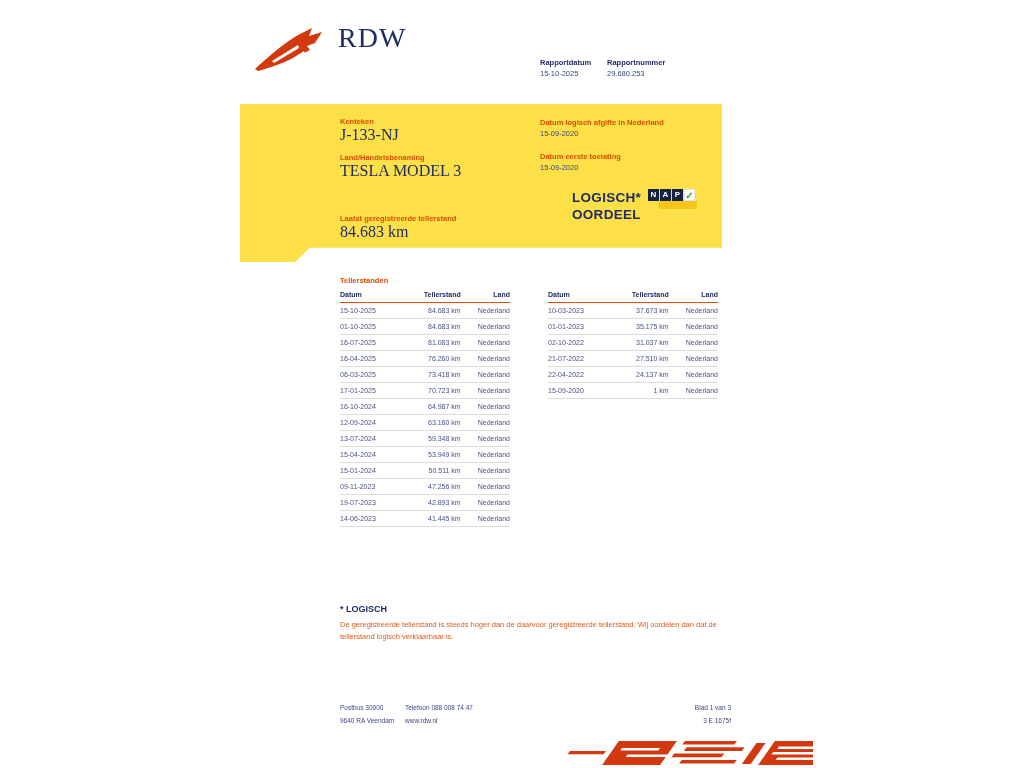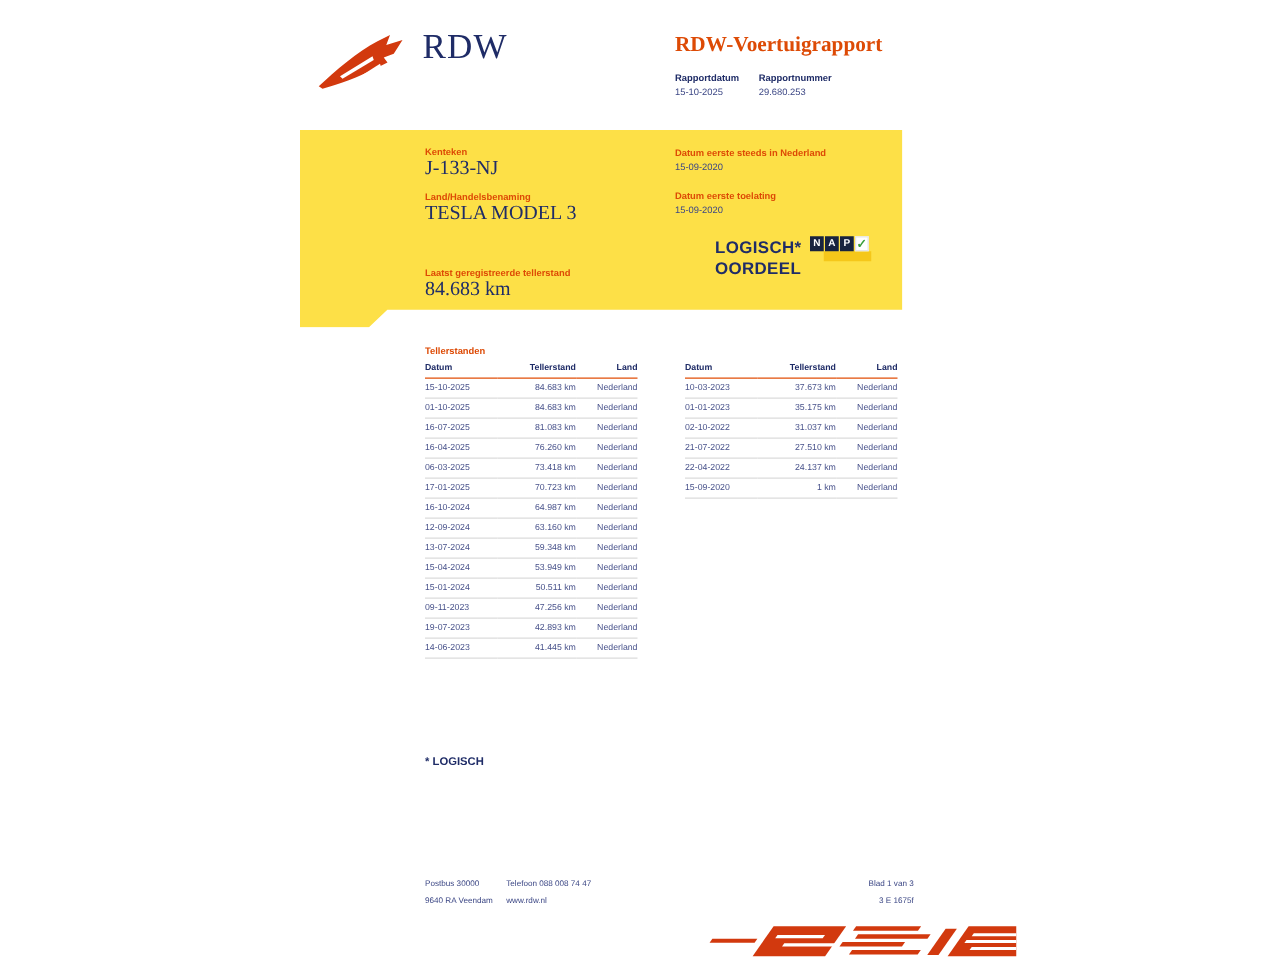--- a/index.html
+++ b/index.html
@@ -58,37 +58,36 @@
 
 <div id="page">
 
   <svg class="abs" style="left:252px;top:24px;" width="82" height="50" viewBox="0 0 82 50">
     <path fill="#d2390e" d="M3,45 C16,33 34,17 50,9 L60,4 L57,12 L70,8 L63,19 L55,22 L58,26 L48,31 C36,37 18,44 6,47 Z"></path>
     <path fill="#ffffff" d="M20,37 L46,21 L47,24 L22,39 Z"></path>
     <path fill="#ffffff" d="M30,41 L52,27 L53,30 L33,43 Z"></path>
   </svg>
   <div class="abs" id="rdw-wordmark">RDW</div>
 
-  <div class="abs" id="report-title">RDW-Voertuigrapport</div>
   <div class="abs meta-label" style="left:540px;top:58px;text-align:right;">Rapportdatum</div>
   <div class="abs meta-label" style="left:607px;top:58px;">Rapportnummer</div>
   <div class="abs meta-value" style="left:540px;top:69px;">15-10-2025</div>
   <div class="abs meta-value" style="left:607px;top:69px;">29.680.253</div>
 
   <div class="abs" id="summary-card">
     <div class="abs card-label" style="left:100px;top:13px;">Kenteken</div>
     <div class="abs card-value-lg" style="left:100px;top:22px;">J-133-NJ</div>
 
     <div class="abs card-label" style="left:100px;top:49px;">Land/Handelsbenaming</div>
     <div class="abs card-value-lg" style="left:100px;top:58px;">TESLA MODEL 3</div>
 
     <div class="abs card-label" style="left:100px;top:110px;">Laatst geregistreerde tellerstand</div>
     <div class="abs card-value-lg" style="left:100px;top:119px;">84.683 km</div>
 
-    <div class="abs card-label" style="left:300px;top:14px;">Datum eerste steeds in Nederland</div>
+    <div class="abs card-label" style="left:300px;top:14px;">Datum logisch afgifte in Nederland</div>
     <div class="abs card-value-sm" style="left:300px;top:25px;">15-09-2020</div>
 
     <div class="abs card-label" style="left:300px;top:48px;">Datum eerste toelating</div>
     <div class="abs card-value-sm" style="left:300px;top:59px;">15-09-2020</div>
 
     <div class="abs" id="oordeel" style="left:300px;top:85px;margin-left:32px;">
       <div>LOGISCH*</div>
       <div>OORDEEL</div>
     </div>
 
@@ -231,20 +230,21 @@
         </tr>
         <tr>
           <td>15-09-2020</td>
           <td>1 km</td>
           <td>Nederland</td>
         </tr>
       </tbody>
   </table>
 
   <div class="abs" id="explain-title">* LOGISCH</div>
+  <div class="abs" id="explain-body">De geregistreerde tellerstand is steeds hoger dan de daarvoor geregistreerde tellerstand. Wij oordelen dan dat de tellerstand logisch verklaarbaar is.</div>
 
   <div class="abs footer-text" style="left:340px;top:701px;">
     <div>Postbus 30000</div>
     <div>9640 RA Veendam</div>
   </div>
   <div class="abs footer-text" style="left:405px;top:701px;">
     <div>Telefoon 088 008 74 47</div>
     <div>www.rdw.nl</div>
   </div>
   <div class="abs footer-text" id="footer-right" style="left:631px;top:701px;width:100px;">

